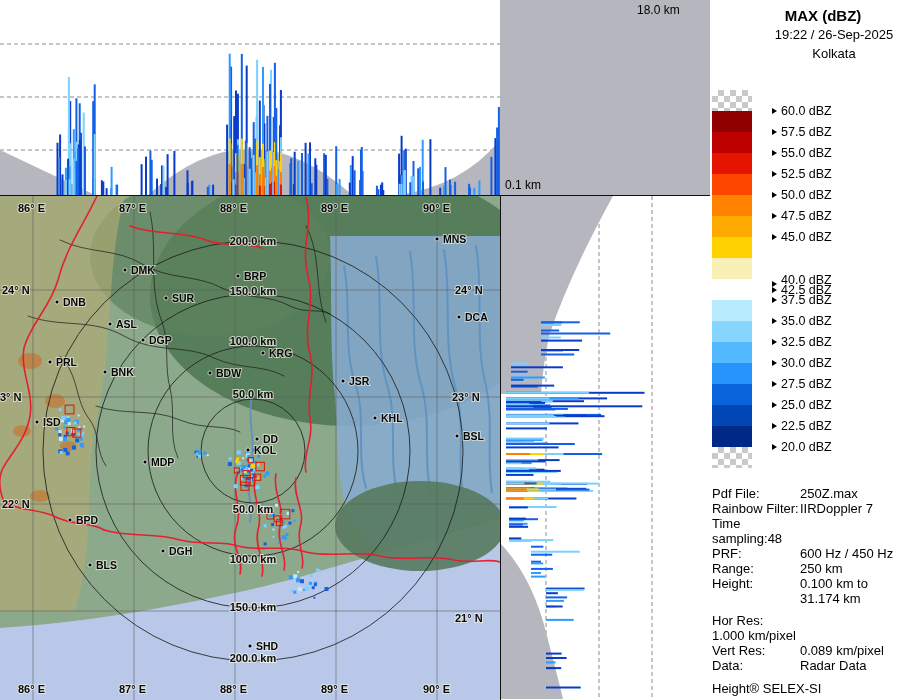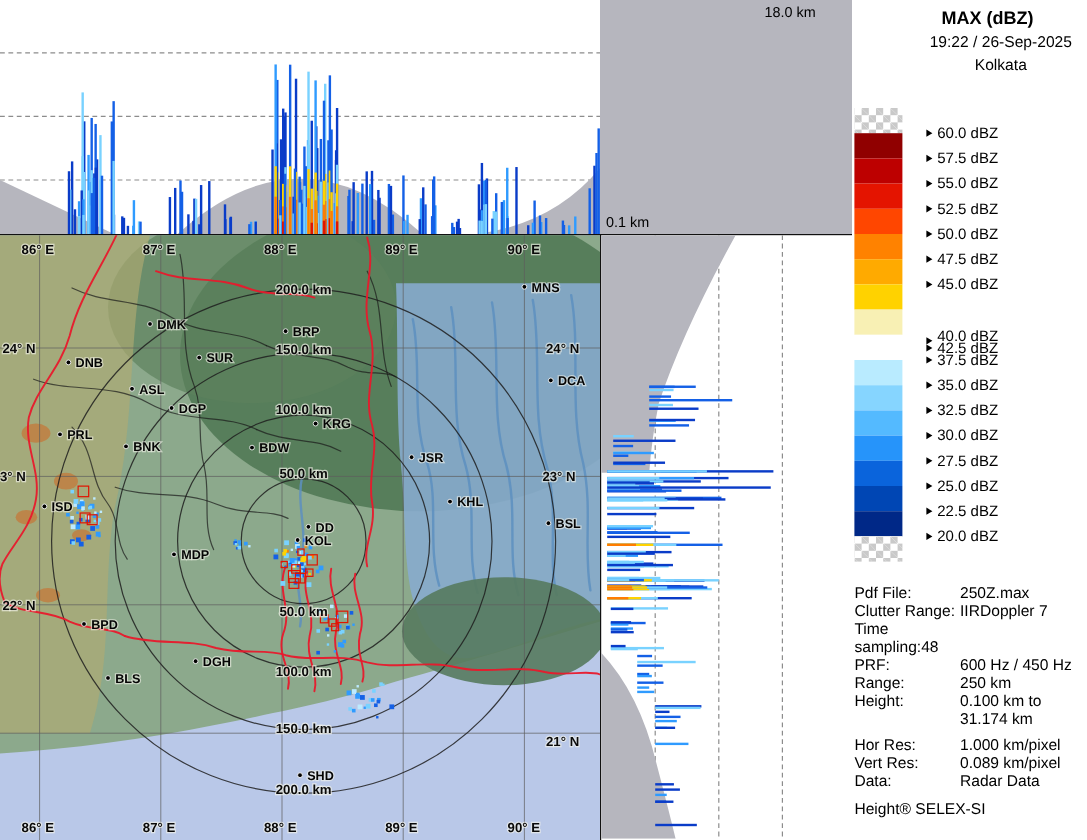--- a/index.html
+++ b/index.html
@@ -24,21 +24,21 @@
       linear-gradient(45deg,#c9c9c9 25%,#ffffff 25%,#ffffff 75%,#c9c9c9 75%);
     background-size:12px 12px;background-position:0 0,6px 6px;background-color:#fff;}
   #legend-labels{position:absolute;left:46px;top:0;width:130px;}
   .leg-label{position:absolute;left:14px;height:16px;display:flex;align-items:center;
     font-size:12.5px;white-space:nowrap;}
   .tri{width:0;height:0;border-left:5px solid #000;border-top:3.5px solid transparent;
     border-bottom:3.5px solid transparent;margin-right:4px;}
   
   #info{left:712px;top:486px;width:192px;font-size:13px;}
   .irow{display:flex;line-height:15px;}
-  .irow.gap{margin-top:7px;}
+  .irow.gap{margin-top:7px;flex-direction:column;}
   .ilabel{width:88px;flex:none;}
   .ival{flex:1;}
   #info-footer{margin-top:8px;line-height:15px;}
   
   .grid{stroke:#5e5e5e;stroke-width:0.8;opacity:0.75;}
   .ring{fill:none;stroke:#1f1f1f;stroke-width:1;opacity:0.85;}
   .ticklabel{font:bold 11px "Liberation Sans",sans-serif;fill:#0a0a0a;
     paint-order:stroke;stroke:rgba(245,245,235,0.65);stroke-width:2px;}
   .ringlabel{font:bold 11px "Liberation Sans",sans-serif;fill:#0a0a0a;
     paint-order:stroke;stroke:rgba(245,245,235,0.7);stroke-width:2px;}
@@ -876,21 +876,21 @@
     </div>
 </div>
 
 <div class="abs" id="info">
   <div>
       <div class="irow">
         <span class="ilabel">Pdf File:</span>
         <span class="ival">250Z.max</span>
       </div>
       <div class="irow">
-        <span class="ilabel">Clutter Range:</span>
+        <span class="ilabel">Rainbow Filter:</span>
         <span class="ival">IIRDoppler 7</span>
       </div>
       <div class="irow">
         <span class="ilabel">Time sampling:48</span>
         <span class="ival"></span>
       </div>
       <div class="irow">
         <span class="ilabel">PRF:</span>
         <span class="ival">600 Hz / 450 Hz</span>
       </div>

